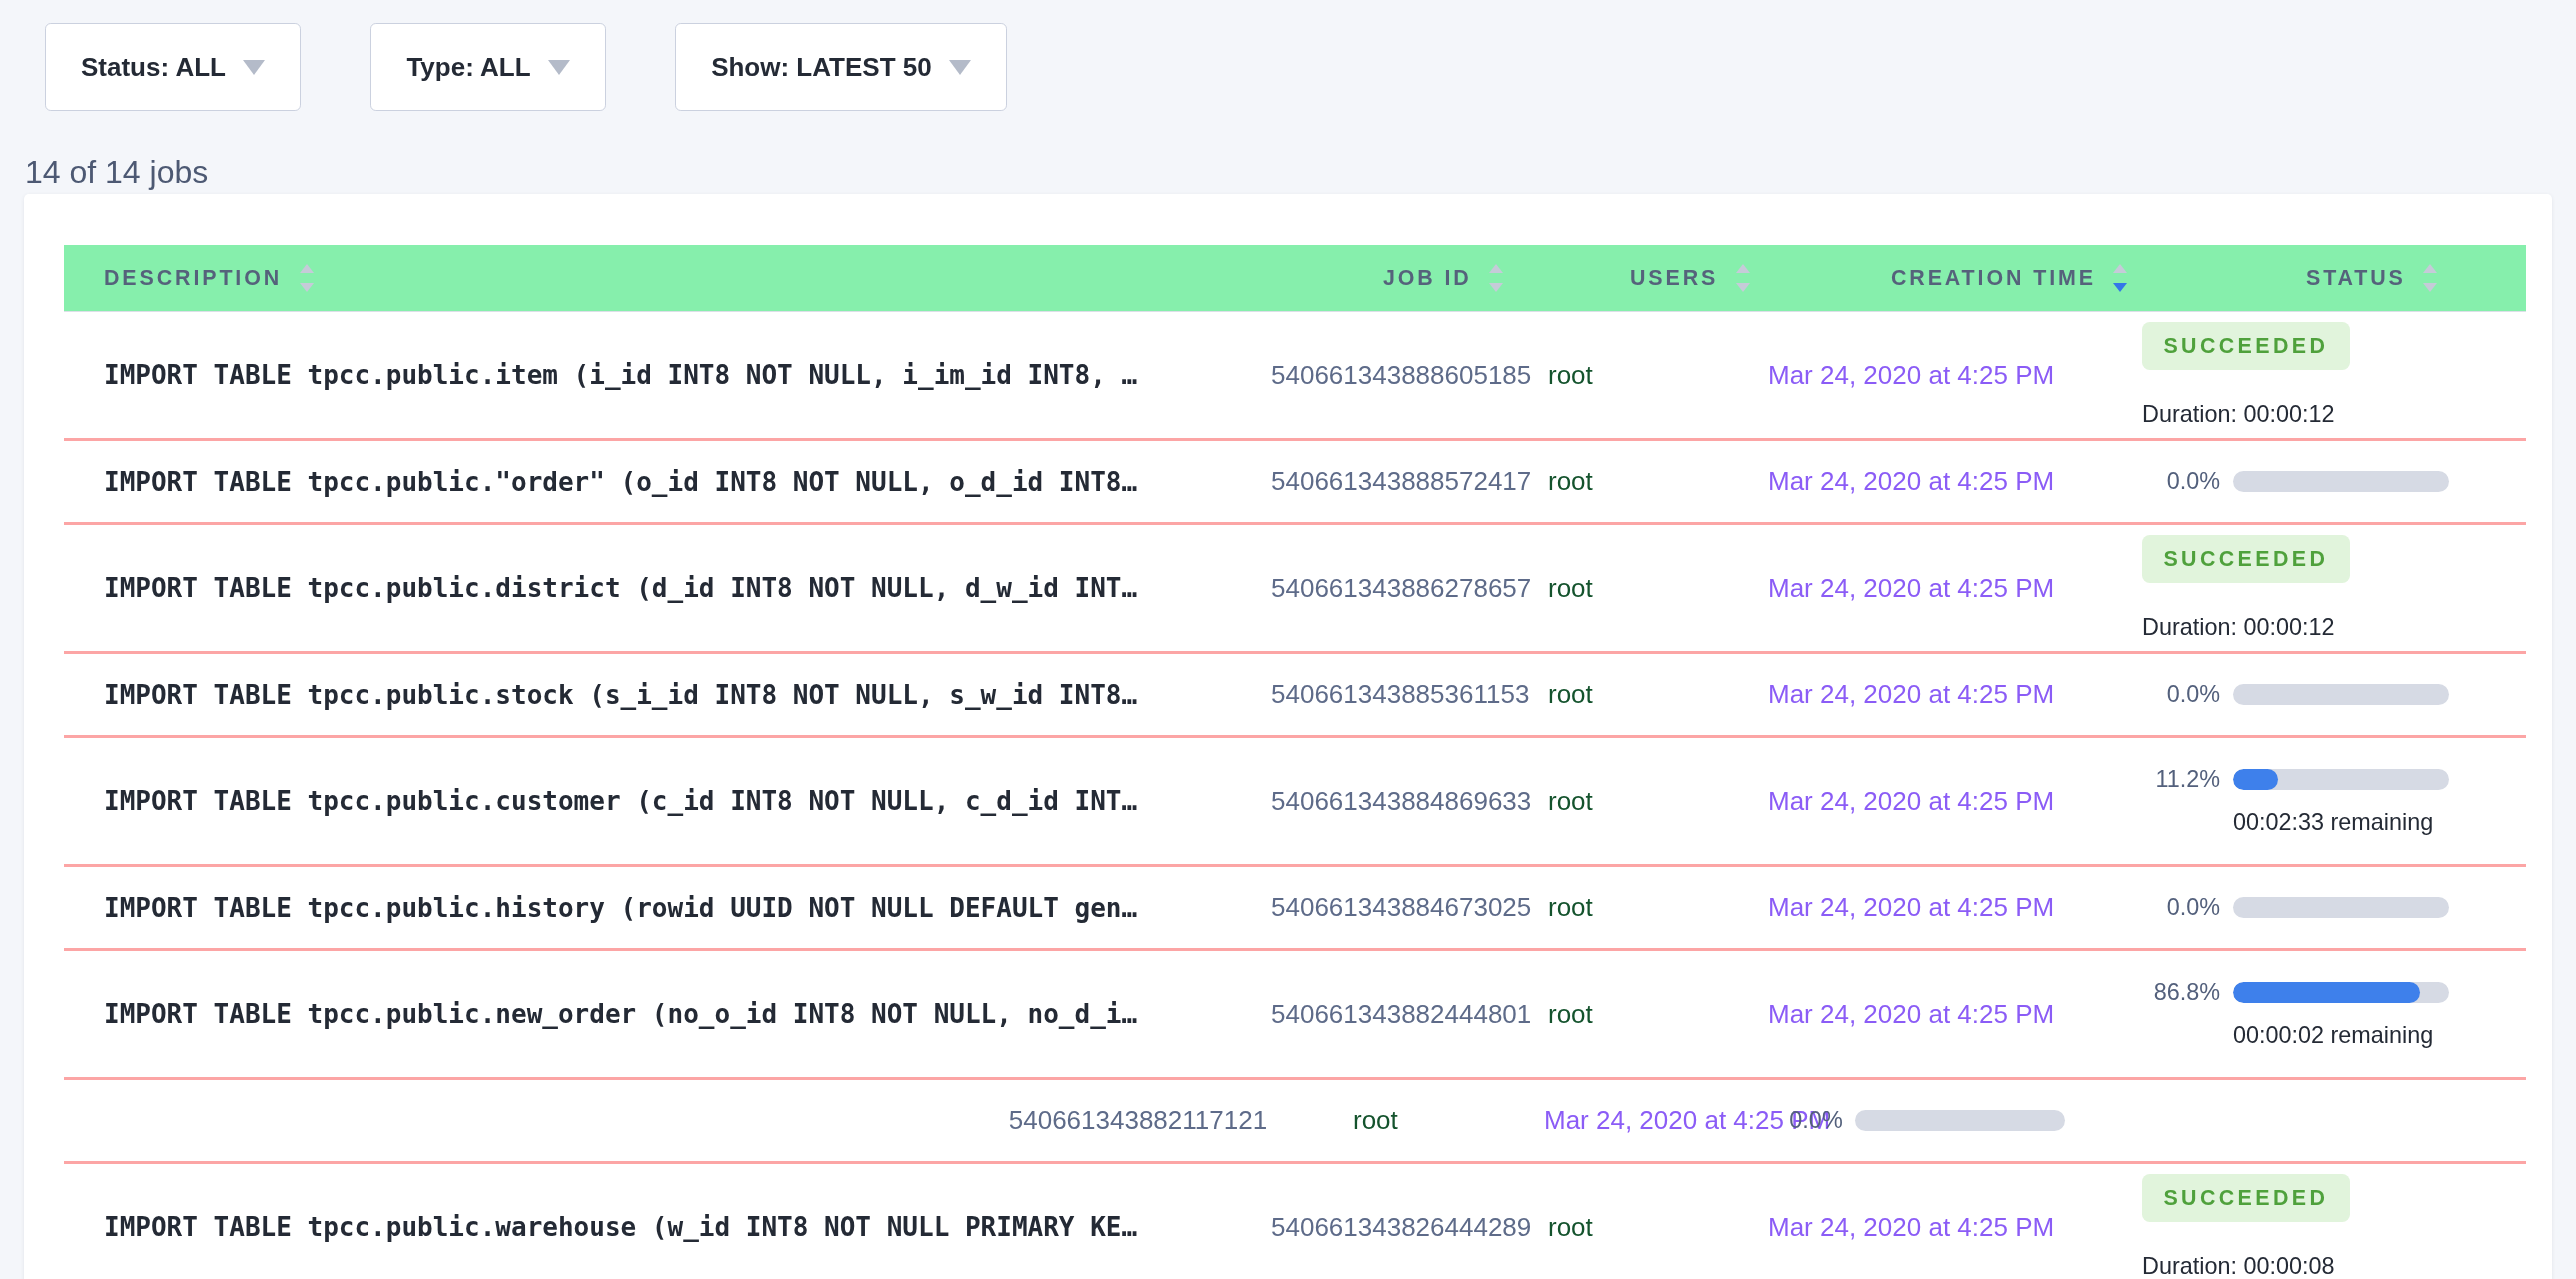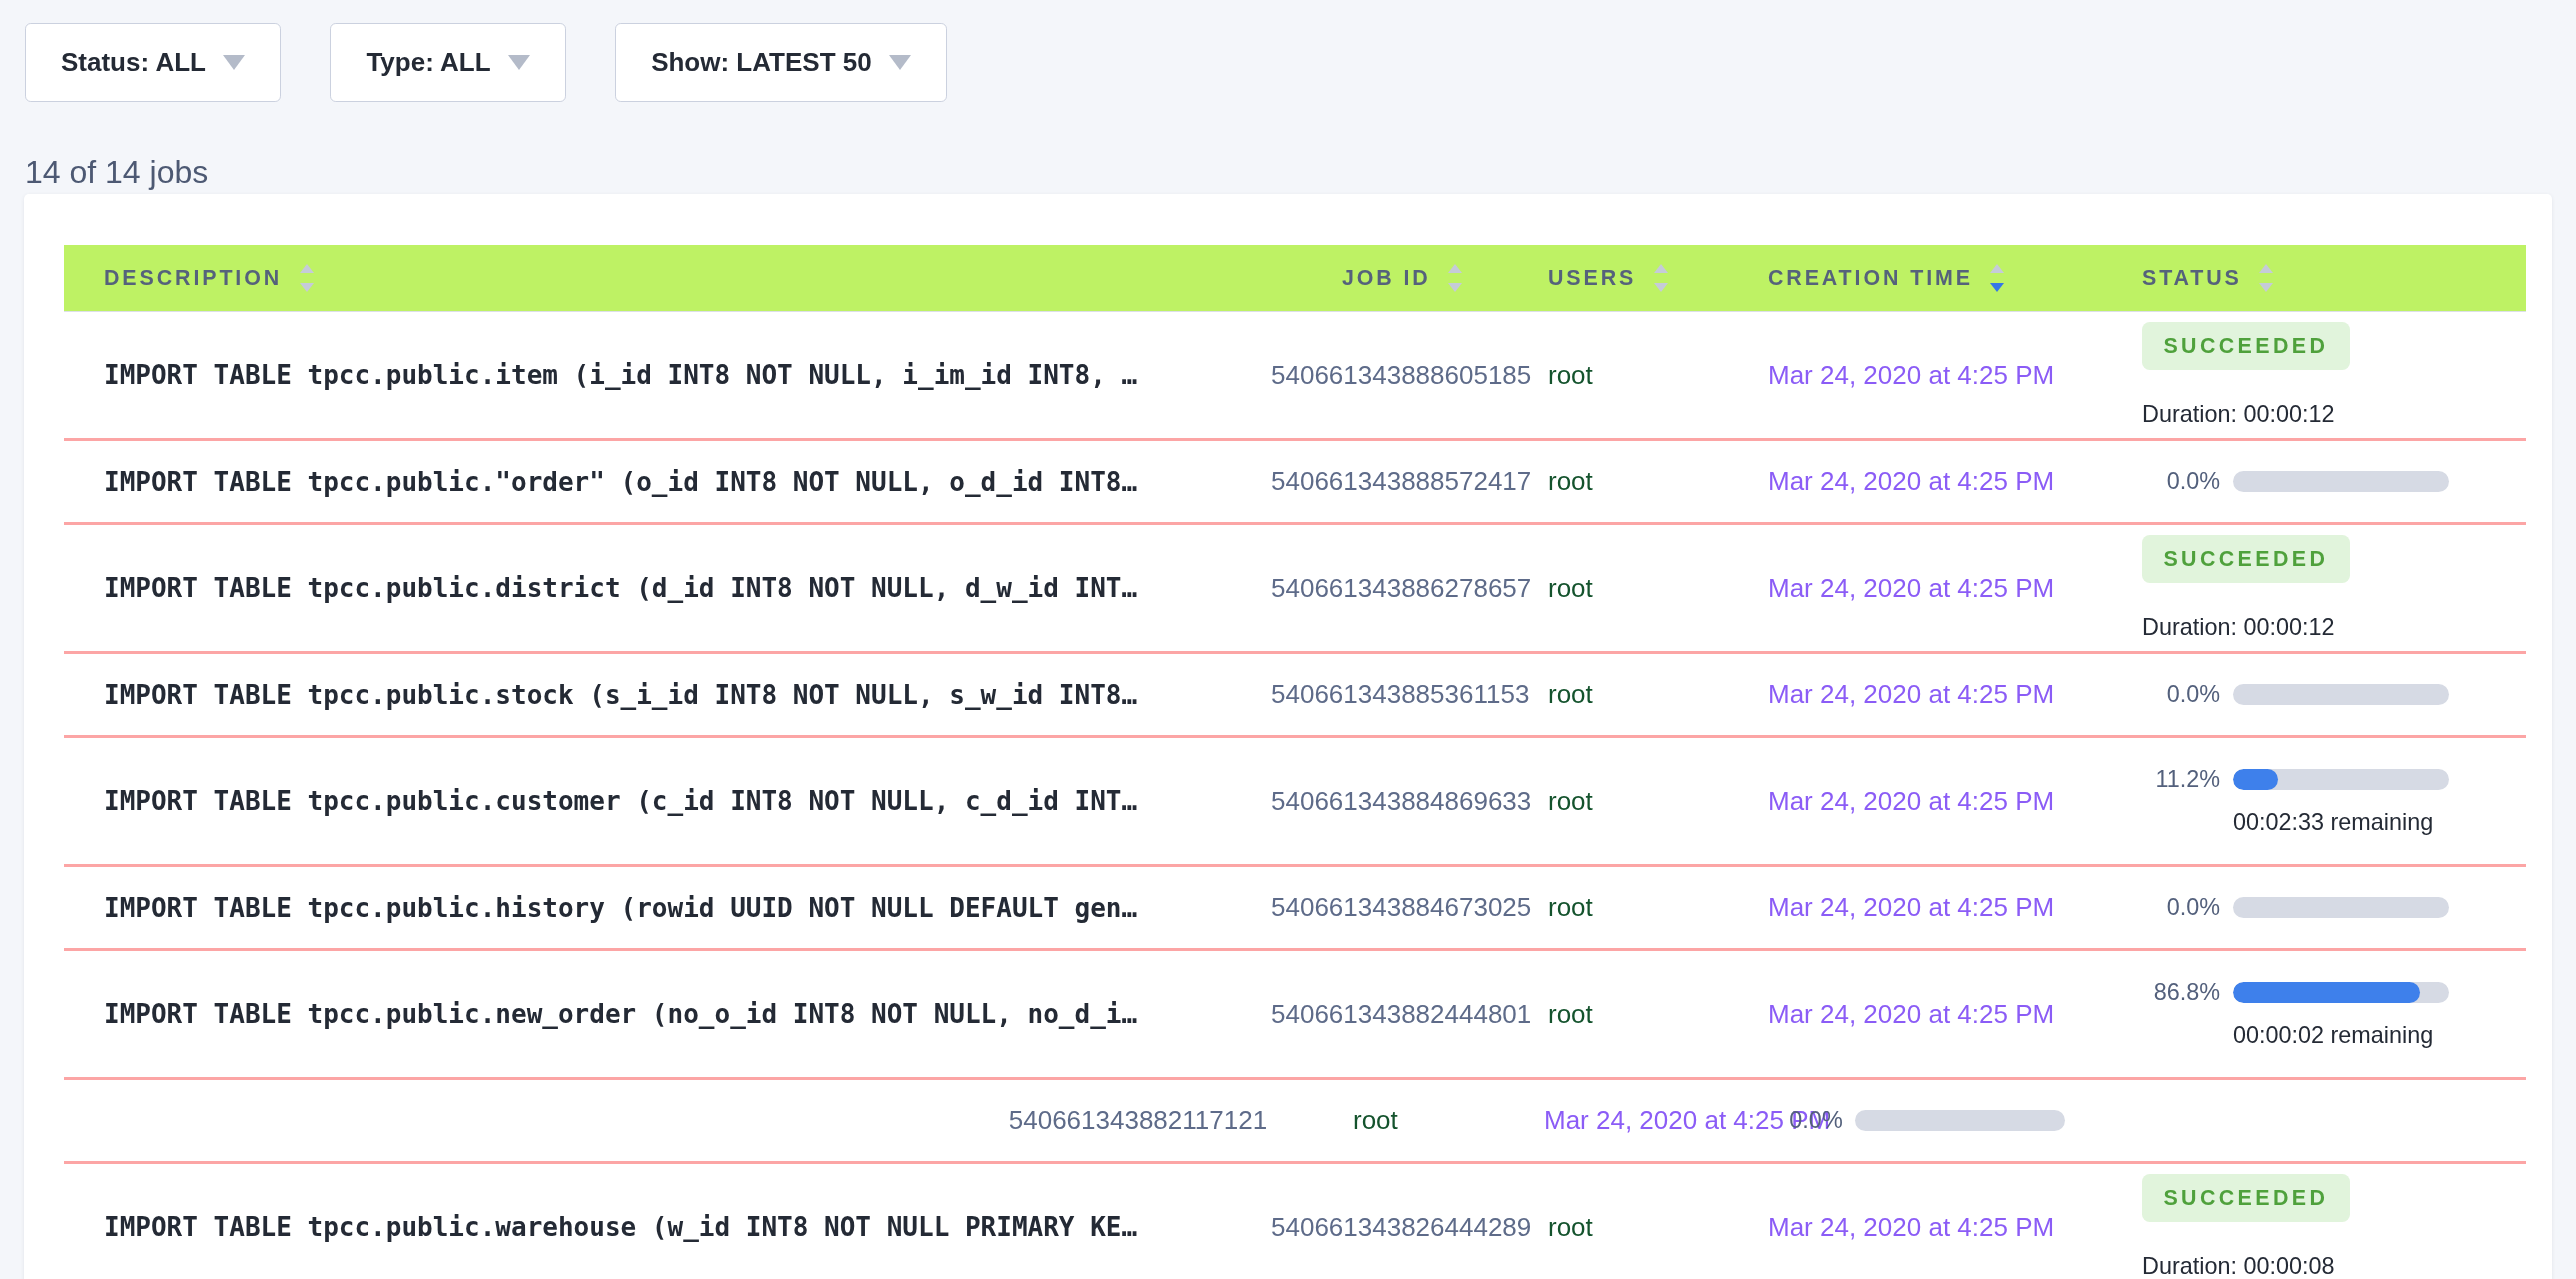--- a/index.html
+++ b/index.html
@@ -6,23 +6,23 @@
   html,body { width:2576px; height:1279px; overflow:hidden; }
   body {
     background:#F4F6FA;
     font-family:"Liberation Sans", sans-serif;
     position:relative;
   }
 
   
   .filters { position:absolute; top:23.4px; left:25px; display:flex; gap:49px; }
   .filter-btn {
-    height:79px; background:#FFFFFF; border:1.9px solid #CBD1DF; border-radius:5.8px;
+    height:88px; background:#FFFFFF; border:1.9px solid #CBD1DF; border-radius:5.8px;
     display:inline-flex; align-items:center; padding:0 35px; gap:17.5px;
-    font-size:26px; font-weight:700; color:#242A35; cursor:pointer;
+    font-size:26px; font-weight:700; color:#242A35; cursor:pointer;margin-left:20px;
   }
   .caret-down {
     width:0; height:0;
     border-left:11.7px solid transparent; border-right:11.7px solid transparent;
     border-top:15.6px solid #B4BBC9;
   }
 
   
   .count { position:absolute; top:154px; left:25px; font-size:32px; color:#4D5973; }
 
@@ -31,22 +31,22 @@
     position:absolute; left:24px; right:24px; top:194px; bottom:-19.5px;
     background:#FFFFFF; border-radius:4.9px;
     box-shadow:0 1px 3.9px rgba(60,70,90,0.10);
   }
   .table { position:absolute; left:40px; right:26px; top:51px; }
 
   .grid-row { display:grid; grid-template-columns:1207px 195px 224px 375px 1fr; }
 
   
   .thead {
-    background:#bef264; border-bottom:1.9px solid #DCE0E8;
-    height:67px; align-items:center;
+    background:#86efac; border-bottom:1.9px solid #DCE0E8;
+    height:67px; align-items:center;gap:41px;
   }
   .th {
     font-size:21.4px; font-weight:700; letter-spacing:2.9px; color:#55627B;
     display:flex; align-items:center; cursor:pointer; white-space:nowrap;
   }
   .th-desc { padding-left:40px; }
   .th-jobid { justify-content:flex-end; padding-right:3.9px; }
   .th-users { padding-left:82px; }
   .th-creation { padding-left:78px; }
   .th-status { padding-left:77px; }

